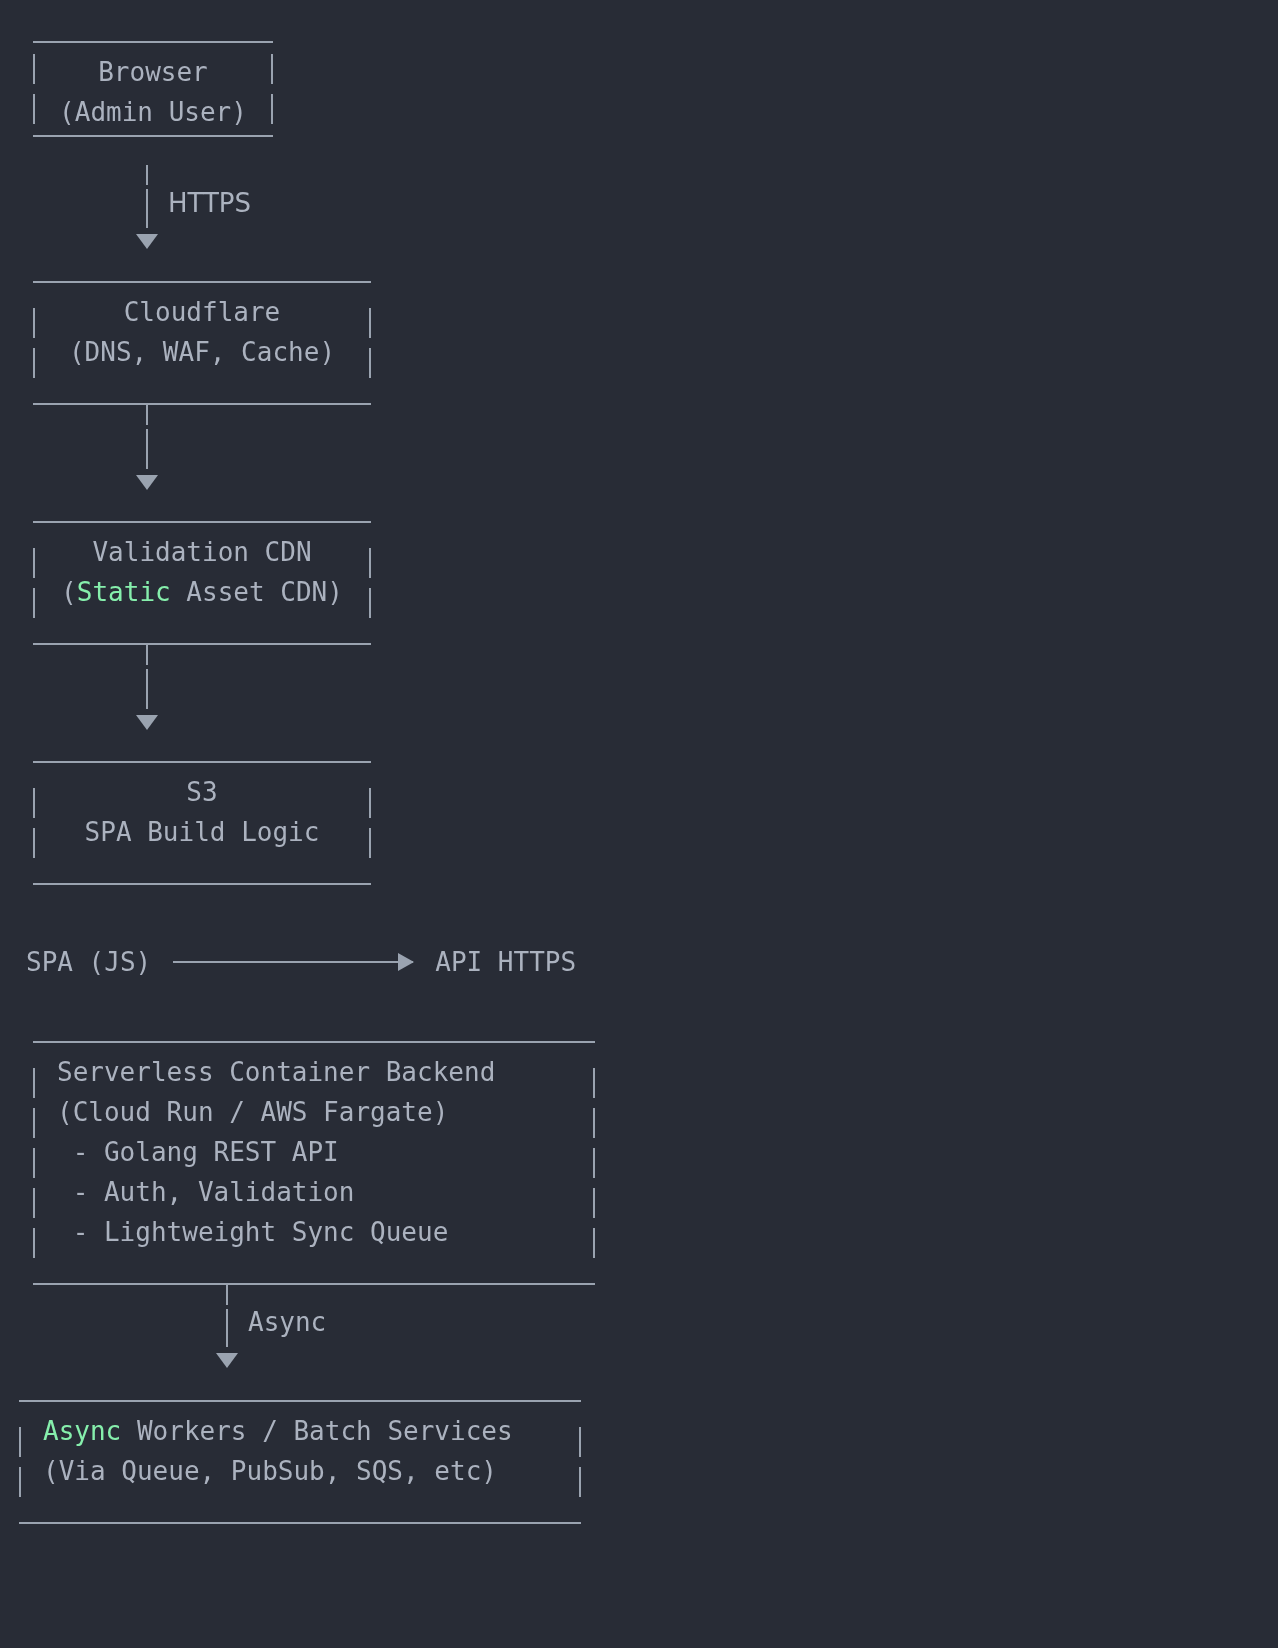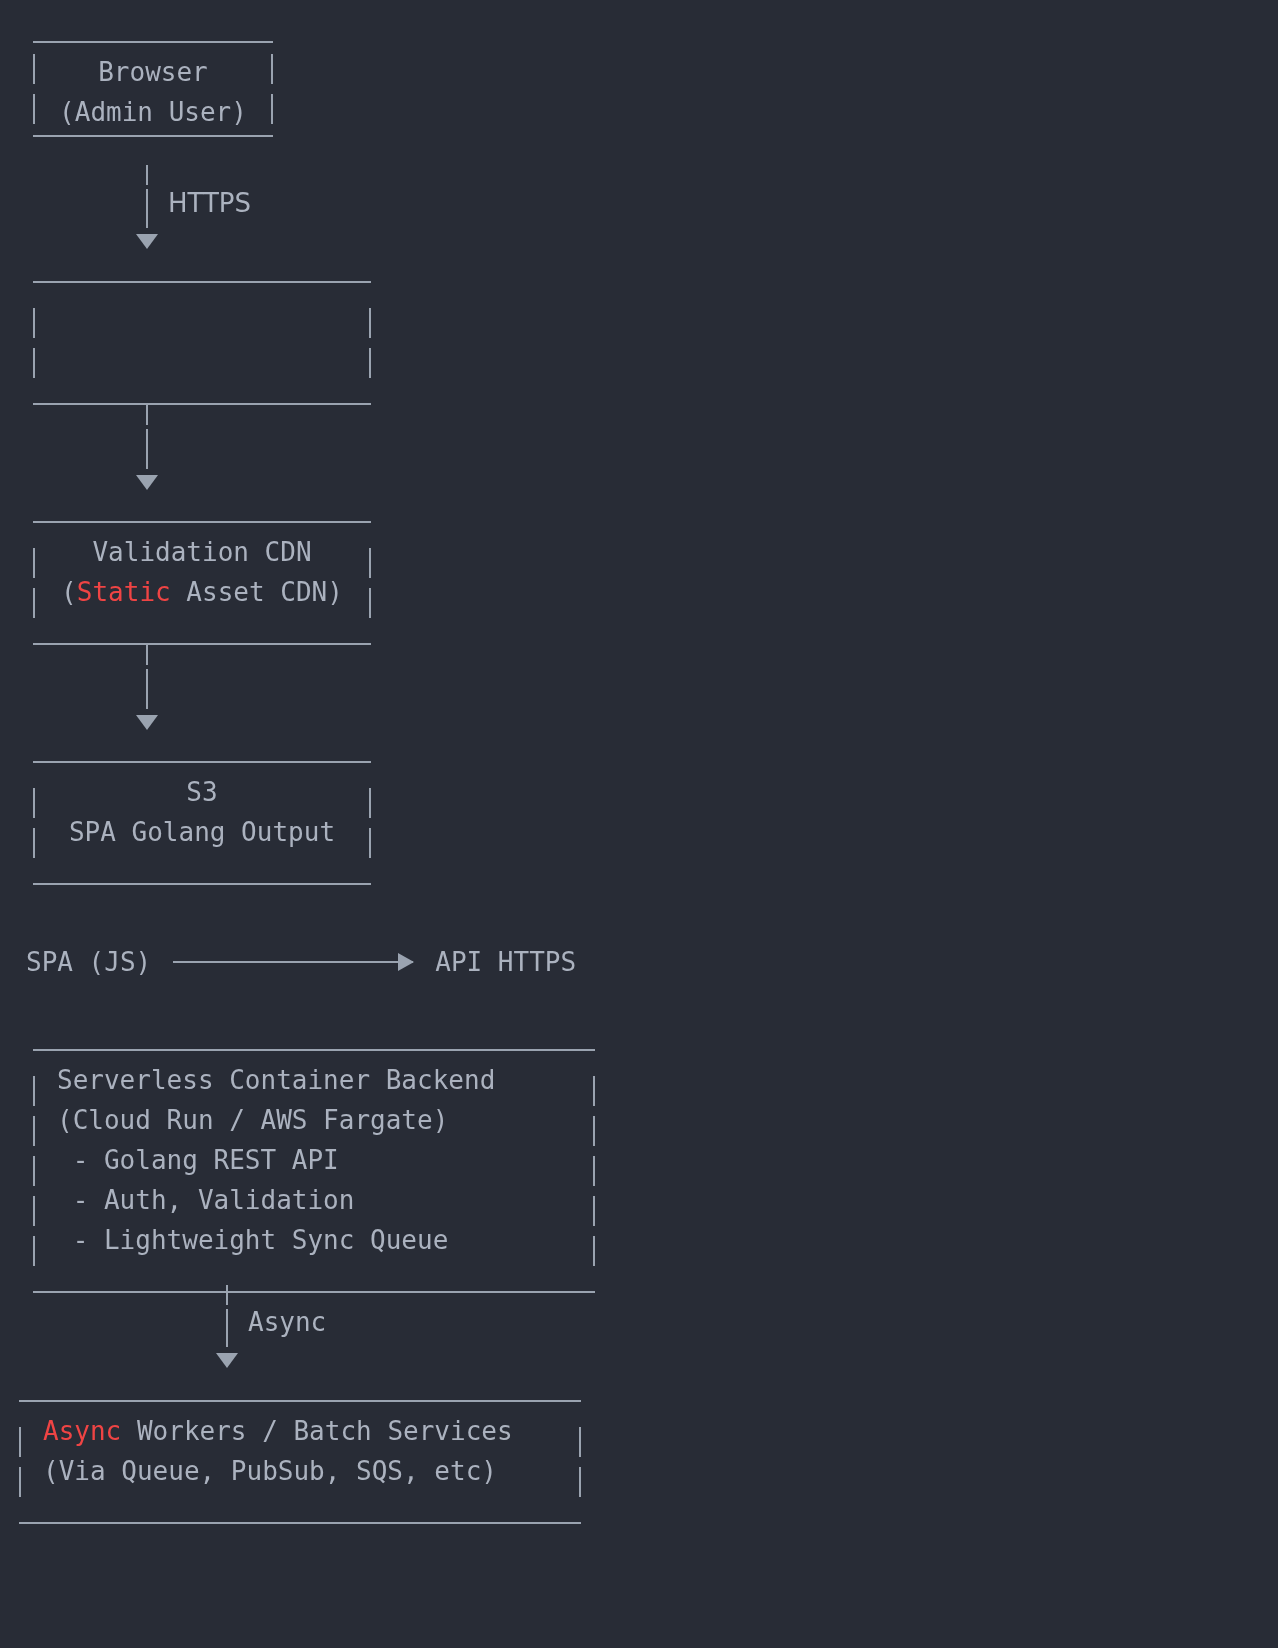--- a/index.html
+++ b/index.html
@@ -58,21 +58,21 @@
   .box .ln {
     font-size: 26px;
     line-height: 40px;
     white-space: pre;
     letter-spacing: 0px;
   }
   .center .ln { text-align: center; }
   .leftal .lines { padding-left: 24px; }
   .leftal .ln { text-align: left; }
 
-  .accent { color: #ef4444; }
+  .accent { color: #86efac; }
 
   
   .vstem {
     position: absolute;
     width: 2px;
     background: #9aa3b0;
   }
 
   .vtri {
     position: absolute;
@@ -149,20 +149,24 @@
 
   <div class="box center" style="left:33px; top:281px; width:338px; height:124px;">
     <div class="rail left">
         <i></i>
         <i></i>
       </div>
     <div class="rail right">
         <i></i>
         <i></i>
       </div>
+    <div class="lines">
+      <div class="ln">Cloudflare</div>
+      <div class="ln">(DNS, WAF, Cache)</div>
+    </div>
   </div>
 
   <div class="vstem" style="left:146px; top:405px; height:20px;"></div>
   <div class="vstem" style="left:146px; top:429px; height:40px;"></div>
   <div class="vtri" style="left:136px; top:475px;"></div>
 
   <div class="box center" style="left:33px; top:521px; width:338px; height:124px;">
     <div class="rail left">
         <i></i>
         <i></i>
@@ -185,31 +189,31 @@
     <div class="rail left">
         <i></i>
         <i></i>
       </div>
     <div class="rail right">
         <i></i>
         <i></i>
       </div>
     <div class="lines">
       <div class="ln">S3</div>
-      <div class="ln">SPA Golang Output</div>
+      <div class="ln">SPA Build Logic</div>
     </div>
   </div>
 
   <div class="flow-row" style="left:26px; top:945px;">
     <span>SPA (JS)</span>
     <span class="hline" style="width:240px;"></span>
     <span>API HTTPS</span>
   </div>
 
-  <div class="box leftal" style="left:33px; top:1041px; width:562px; height:244px;margin-top:8px;">
+  <div class="box leftal" style="left:33px; top:1041px; width:562px; height:244px;">
     <div class="rail left">
         <i></i>
         <i></i>
         <i></i>
         <i></i>
         <i></i>
       </div>
     <div class="rail right">
         <i></i>
         <i></i>

